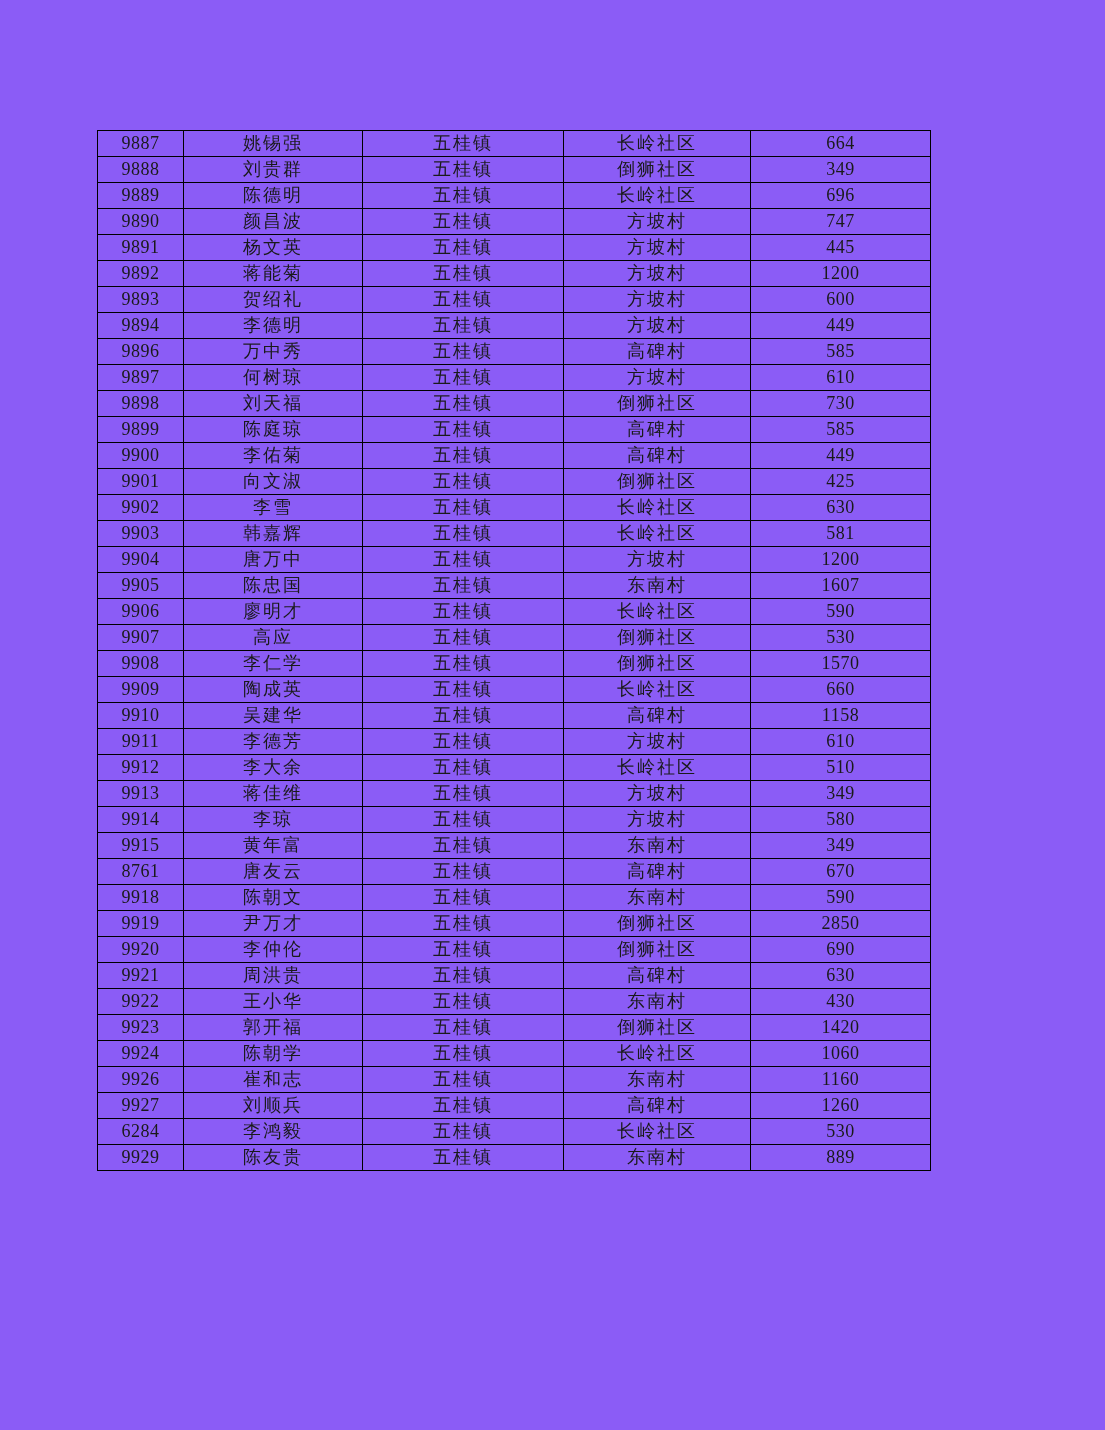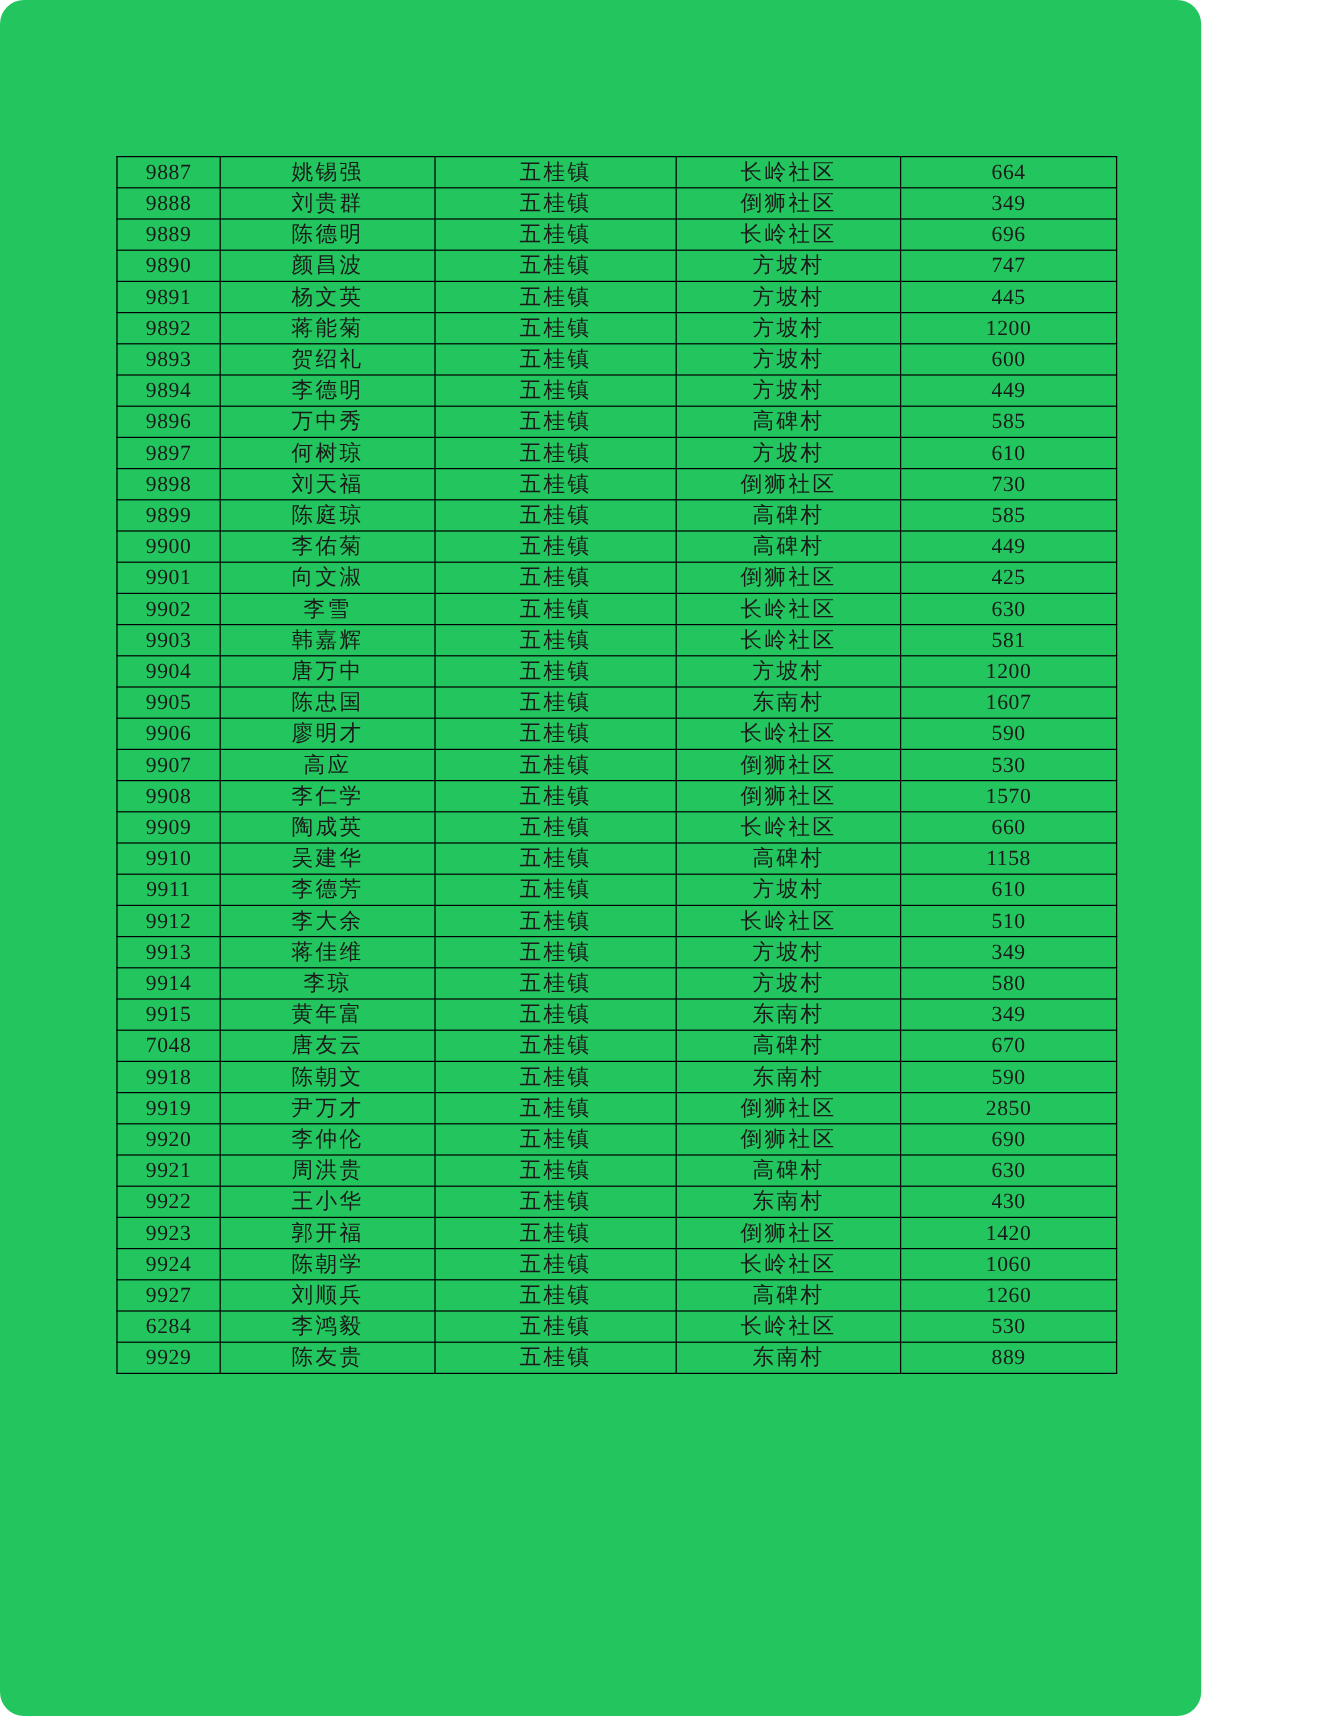--- a/index.html
+++ b/index.html
@@ -2,26 +2,25 @@
 <html><head>
 <meta charset="utf-8">
 <style>
   html, body {
     margin: 0;
     padding: 0;
     background: #ffffff;
   }
   .page {
     position: relative;
-    width: 1001px;
+    width: 1105px;
     height: 1430px;
-    background: #22c55e;
+    background: #8b5cf6;
     font-family: "Liberation Serif", "DejaVu Serif", serif;
     color: #1a1a1a;
-    border-radius: 20px;
   }
   table.data-table {
     position: absolute;
     left: 97px;
     top: 130px;
     width: 833px;
     border-collapse: collapse;
     table-layout: fixed;
   }
   table.data-table td {
@@ -251,21 +250,21 @@
           <td class="col-amount">580</td>
         </tr>
         <tr>
           <td class="col-id">9915</td>
           <td class="col-name">黄年富</td>
           <td class="col-town">五桂镇</td>
           <td class="col-village">东南村</td>
           <td class="col-amount">349</td>
         </tr>
         <tr>
-          <td class="col-id">7048</td>
+          <td class="col-id">8761</td>
           <td class="col-name">唐友云</td>
           <td class="col-town">五桂镇</td>
           <td class="col-village">高碑村</td>
           <td class="col-amount">670</td>
         </tr>
         <tr>
           <td class="col-id">9918</td>
           <td class="col-name">陈朝文</td>
           <td class="col-town">五桂镇</td>
           <td class="col-village">东南村</td>
@@ -305,20 +304,27 @@
           <td class="col-town">五桂镇</td>
           <td class="col-village">倒狮社区</td>
           <td class="col-amount">1420</td>
         </tr>
         <tr>
           <td class="col-id">9924</td>
           <td class="col-name">陈朝学</td>
           <td class="col-town">五桂镇</td>
           <td class="col-village">长岭社区</td>
           <td class="col-amount">1060</td>
+        </tr>
+        <tr>
+          <td class="col-id">9926</td>
+          <td class="col-name">崔和志</td>
+          <td class="col-town">五桂镇</td>
+          <td class="col-village">东南村</td>
+          <td class="col-amount">1160</td>
         </tr>
         <tr>
           <td class="col-id">9927</td>
           <td class="col-name">刘顺兵</td>
           <td class="col-town">五桂镇</td>
           <td class="col-village">高碑村</td>
           <td class="col-amount">1260</td>
         </tr>
         <tr>
           <td class="col-id">6284</td>

